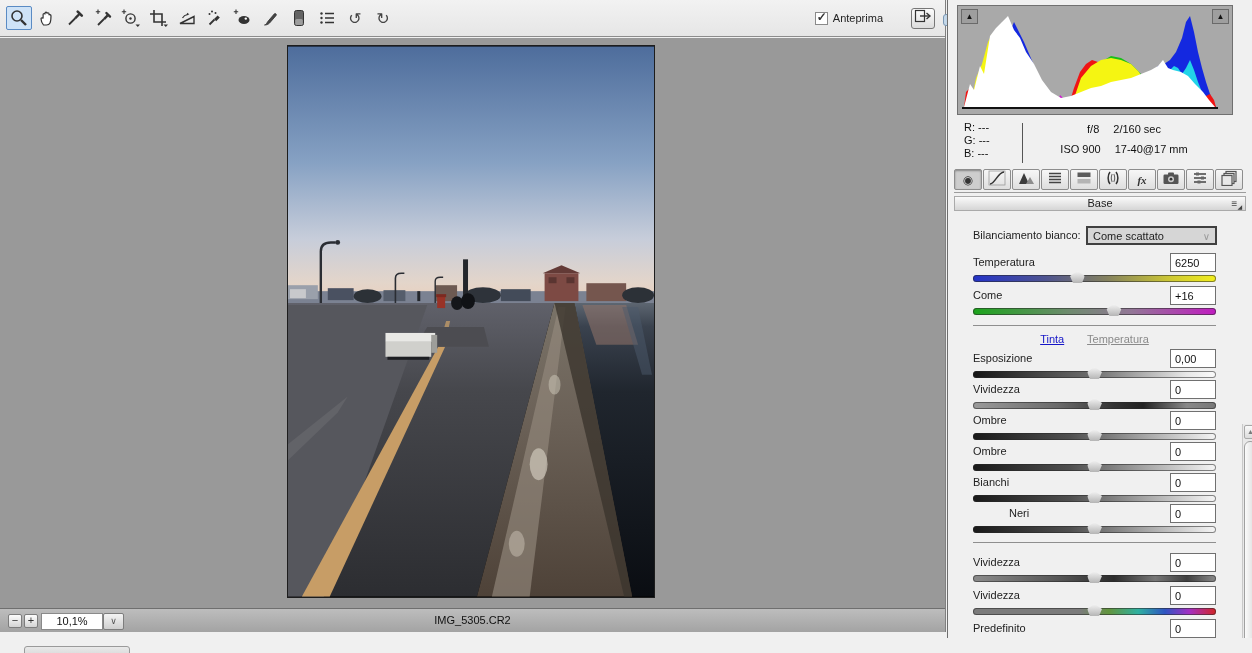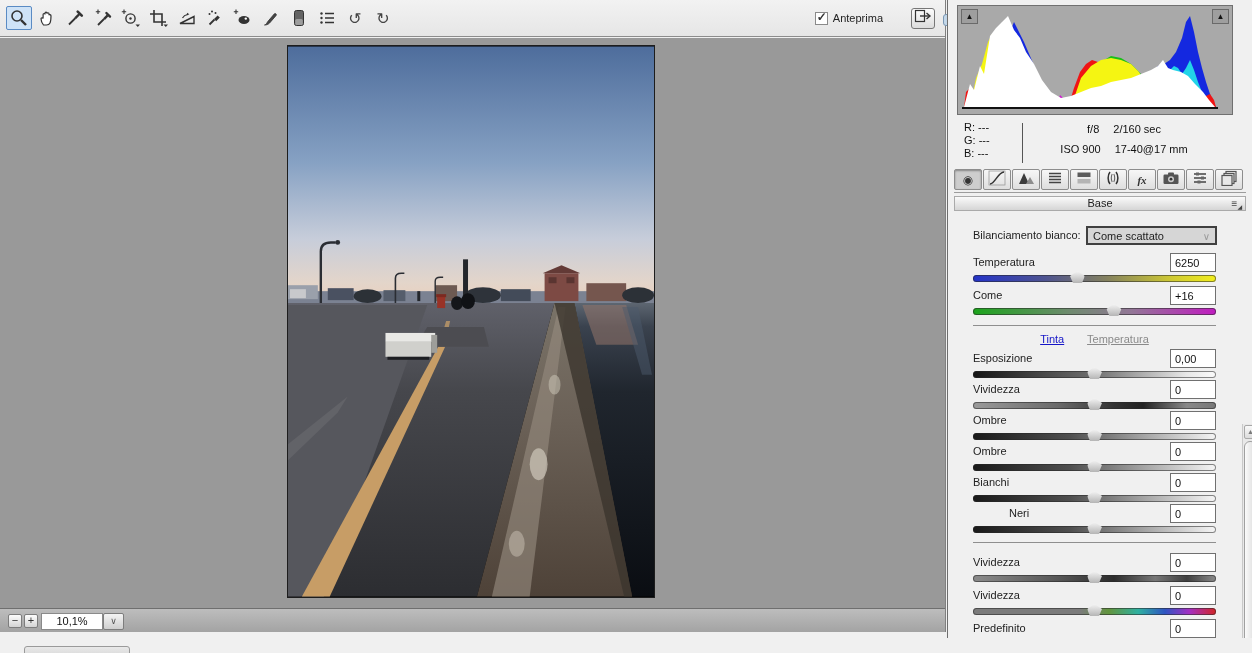--- a/index.html
+++ b/index.html
@@ -294,20 +294,21 @@
           <polygon points="268,258 288,258 346,553 338,553" fill="#3b352d" opacity="0.8"></polygon>
         </svg>
       </div>
     </div>
 
     <div class="statusbar">
       <div class="sb-btn" style="left:8px;">−</div>
       <div class="sb-btn" style="left:24px;">+</div>
       <div class="zoom-box">10,1%</div>
       <div class="zoom-caret">∨</div>
+      <div class="filename">IMG_5305.CR2</div>
     </div>
 
     <div class="bottom-strip">
       <div class="pbtn" style="left:24px; width:106px;"></div>
     </div>
   </div>
 
   <div class="pbtn blue" style="left:943px; width:105px;"></div>
   <div class="pbtn" style="left:1062px; width:74px;"></div>
   <div class="pbtn" style="left:1154px; width:97px;"></div>

